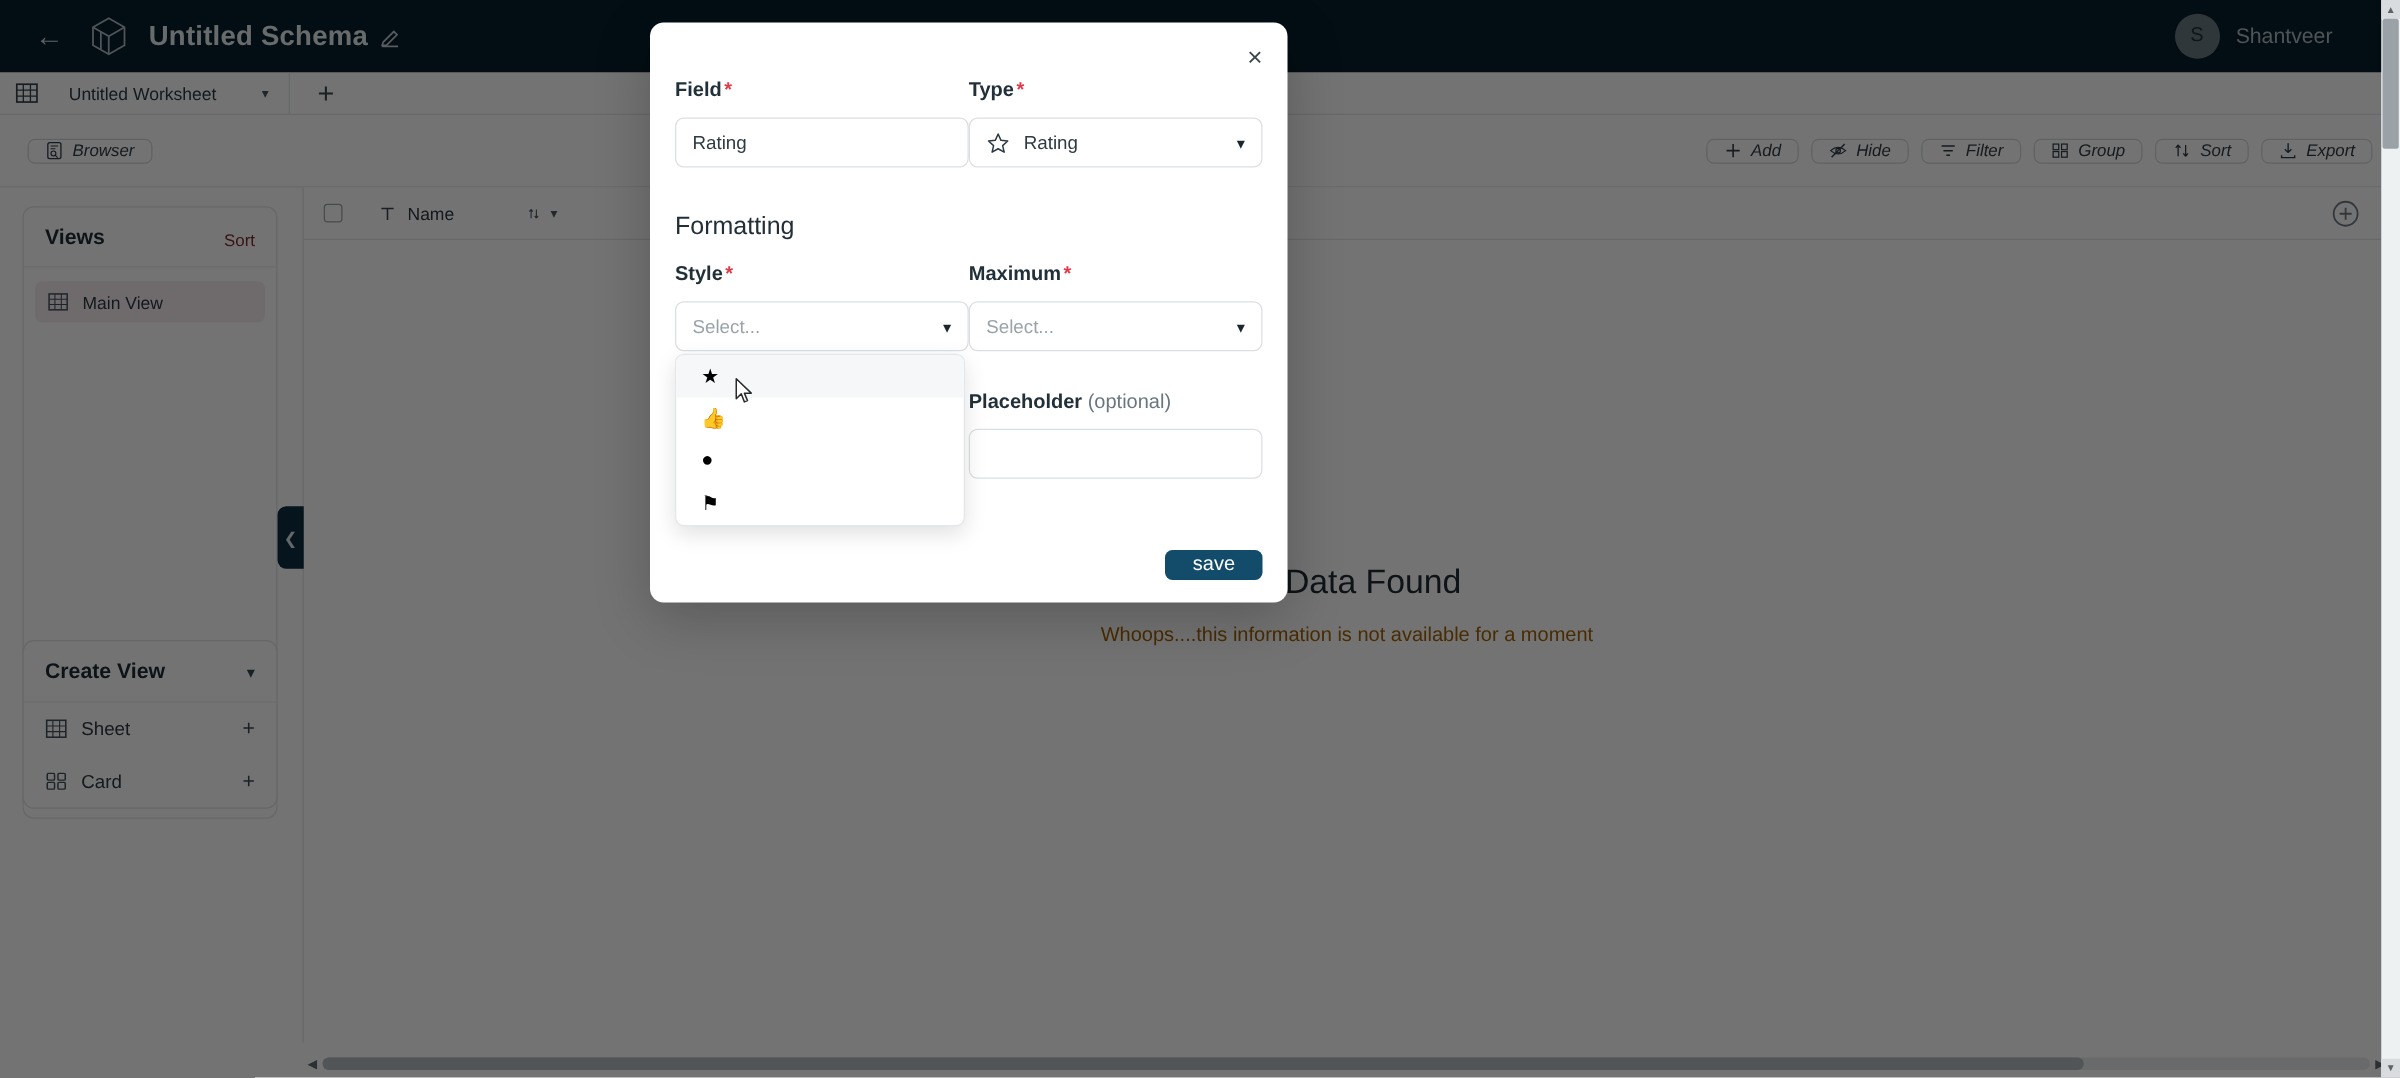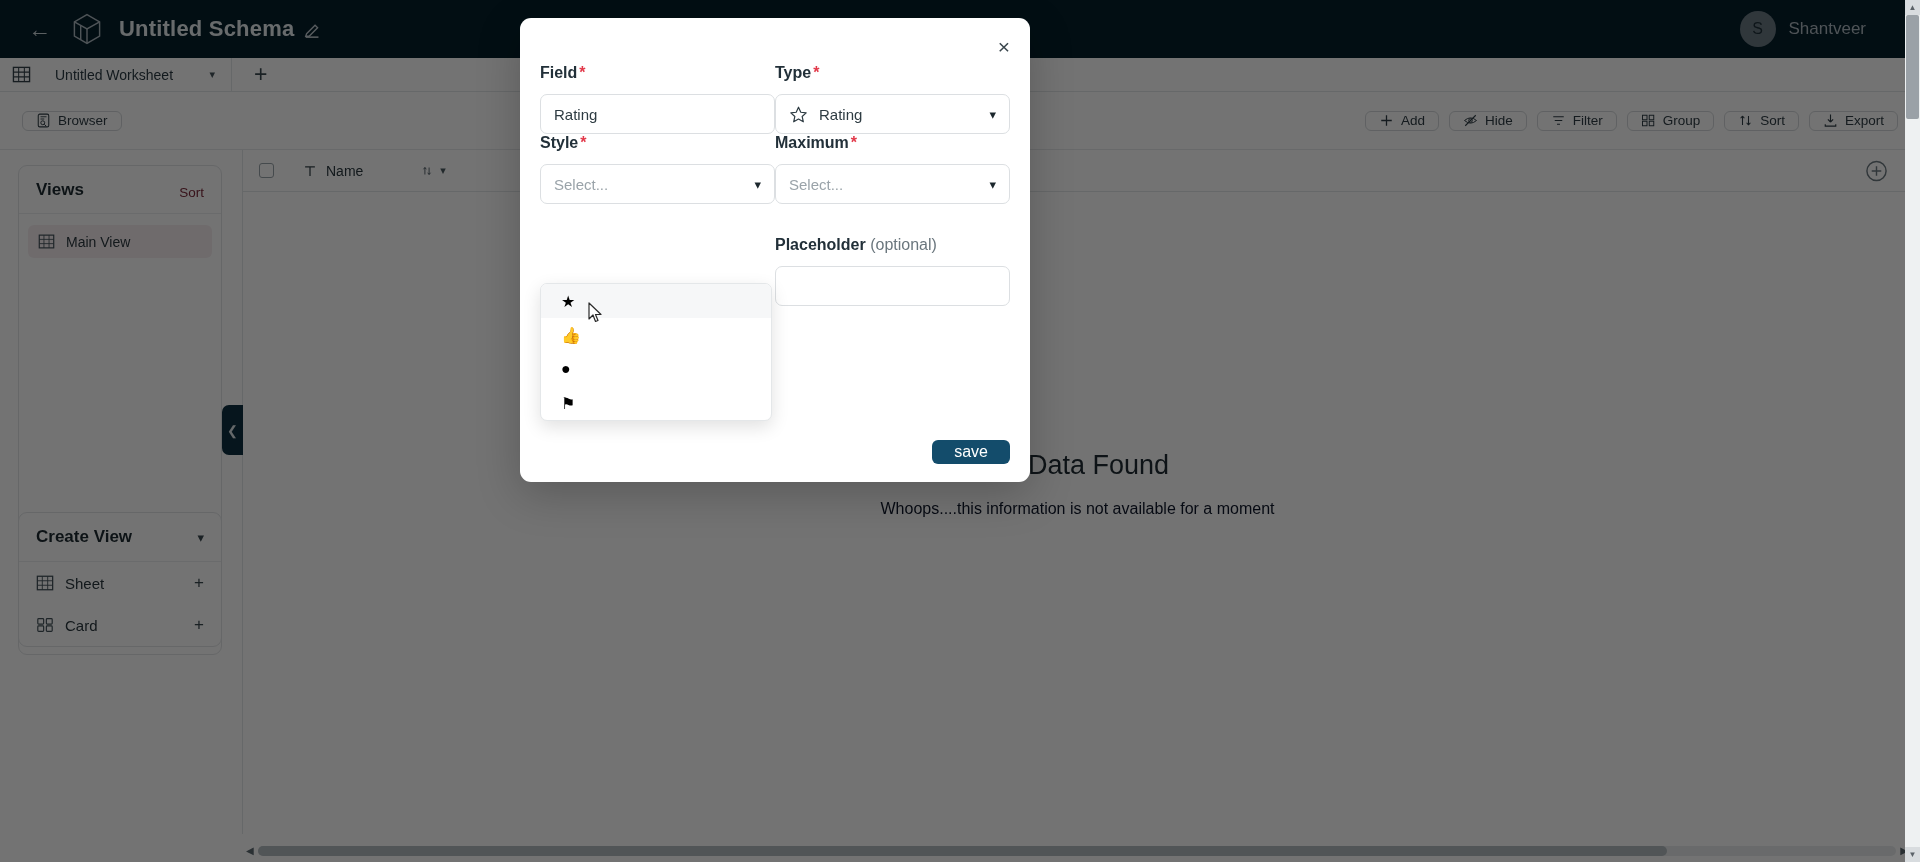--- a/index.html
+++ b/index.html
@@ -68,21 +68,21 @@
   .toolbar {
     position: absolute; top: 92px; left: 0; right: 0; height: 58px;
     background: #ffffff; border-bottom: 1px solid #e6e9eb;
     display: flex; align-items: center; padding: 0 22px;
   }
   .tb-btn {
     display: inline-flex; align-items: center; gap: 7px;
     height: 20px; padding: 0 13px;
     border: 1px solid #d4d8db; border-radius: 6px;
     background: #fff; font-size: 13.5px; color: #2f3d45;
-    cursor: pointer; white-space: nowrap;
+    cursor: pointer; white-space: nowrap; font-style: italic;
   }
   .tb-right { margin-left: auto; display: flex; align-items: center; gap: 10px; }
   .tb-ico { width: 15px; height: 15px; flex: none; }
 
   
   .views-panel {
     position: absolute; top: 165px; left: 18px;
     width: 204px; height: 490px;
     background: #fff; border: 1px solid #e2e5e7; border-radius: 9px;
   }
@@ -138,21 +138,21 @@
   }
   .gh-col .sortico { margin-left: 48px; display: flex; gap: 6px; align-items: center; color: #4d5b63; }
   .add-col-btn {
     position: absolute; right: 24px; top: 50%; transform: translateY(-50%);
     width: 23px; height: 23px; cursor: pointer;
   }
   .empty-state {
     position: absolute; left: 0; right: 0; top: 300px; text-align: center;
   }
   .empty-title { font-size: 27px; color: #1f2c33; font-weight: 400; }
-  .empty-sub { font-size: 16px; color: #0f172a; margin-top: 19px; }
+  .empty-sub { font-size: 16px; color: #a16207; margin-top: 19px; }
 
   
   .collapse-handle {
     position: absolute; left: 222px; top: 405px;
     width: 21px; height: 50px;
     background: #0f3040; border-radius: 7px 0 0 7px;
     display: flex; align-items: center; justify-content: center;
     color: #dfe6ea; font-size: 13px; cursor: pointer;
   }
 
@@ -446,20 +446,21 @@
             <svg width="19" height="19" viewBox="0 0 24 24">
               <path d="M12 2.8 L14.9 9.2 L21.7 9.9 L16.6 14.5 L18.1 21.2 L12 17.7 L5.9 21.2 L7.4 14.5 L2.3 9.9 L9.1 9.2 Z" fill="none" stroke="#2b3940" stroke-width="1.5" stroke-linejoin="round"></path>
             </svg>
             <span>Rating</span>
           </span>
           <span class="caret">▾</span>
         </div>
       </div>
     </div>
 
+    <div class="formatting-title" style="margin-top:36px;">Formatting</div>
 
     <div class="m-row">
       <div class="m-col">
         <span class="m-label">
           <span>Style</span><span class="req">*</span>
         </span>
         <div class="m-select">
           <span class="ph">Select...</span>
           <span class="caret">▾</span>
         </div>

